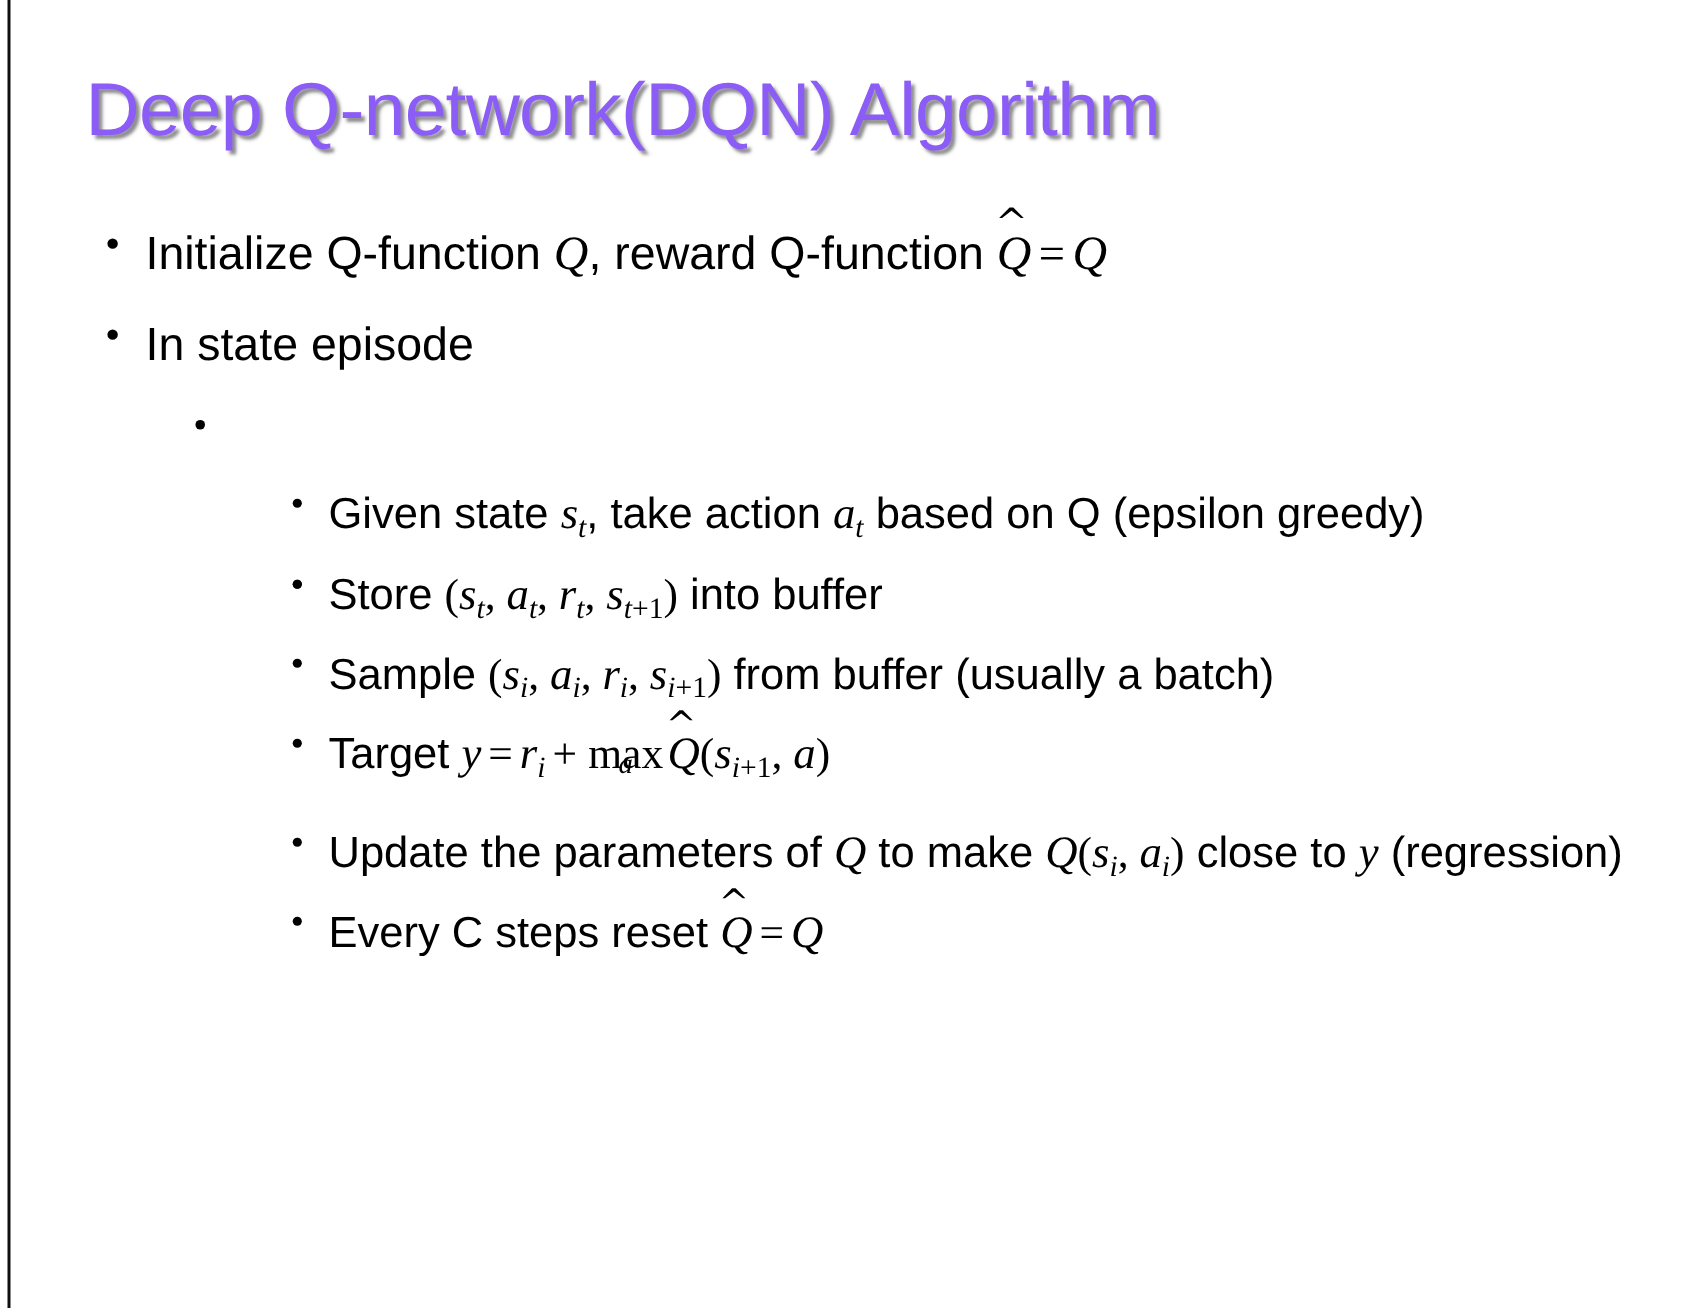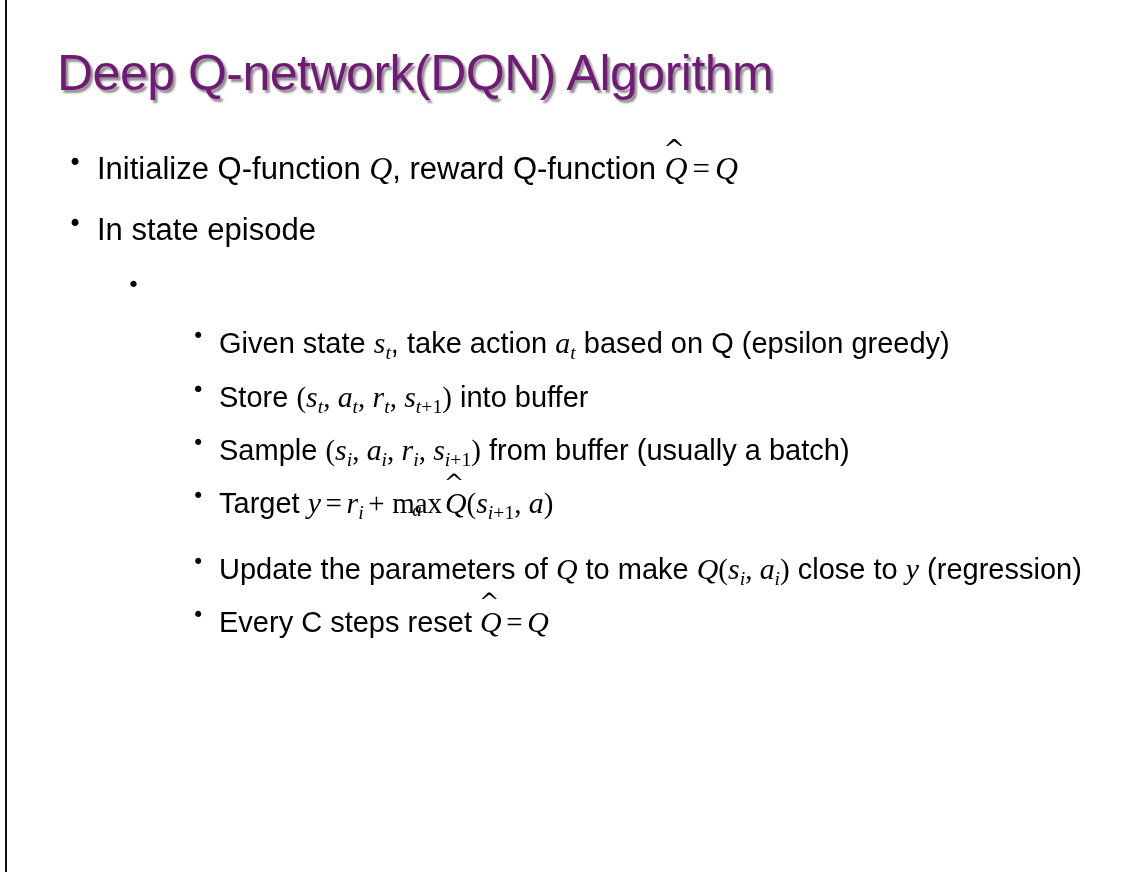--- a/index.html
+++ b/index.html
@@ -37,21 +37,21 @@
   
   .slide-title {
     position: absolute;
     left: 57px;
     top: 47px;
     font-family: "Liberation Sans", sans-serif;
     font-size: 50px;
     font-weight: 400;
     letter-spacing: -0.5px;
     line-height: 1.05;
-    color: #701a75;
+    color: #8b5cf6;
     text-shadow: 2.5px 2.5px 2.2px rgba(120,120,120,0.85);
     white-space: nowrap;
   }
 
   
   .body-area {
     position: absolute;
     left: 0;
     top: 148px;
     width: 1124px;

